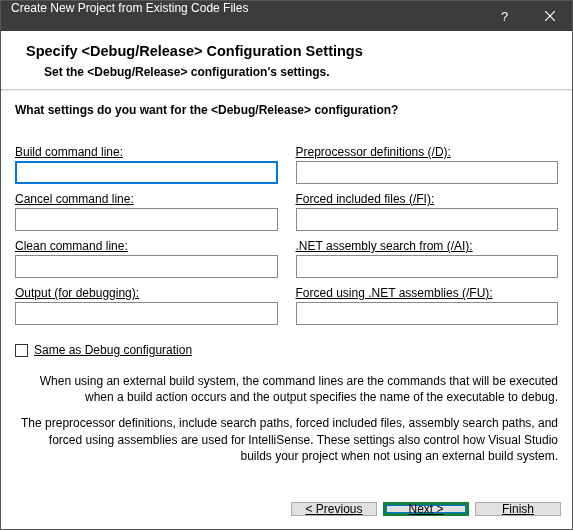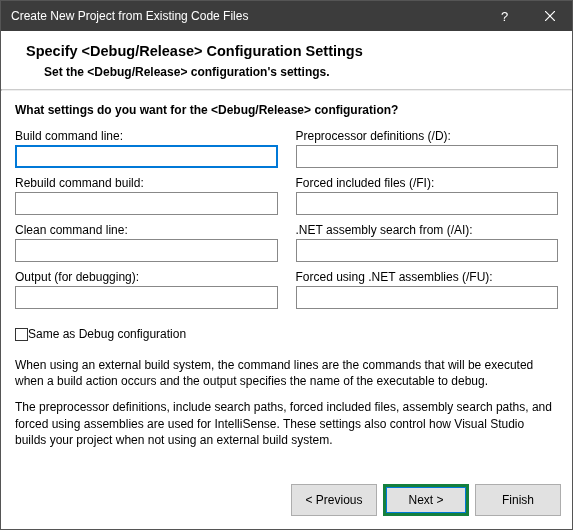--- a/index.html
+++ b/index.html
@@ -1,38 +1,38 @@
 <!DOCTYPE html>
 <html><head>
 <meta charset="utf-8">
 <style>
   * { box-sizing: border-box; font-family: "Segoe UI", Tahoma, sans-serif; }
   body { margin: 0; background: #fff; width: 573px; height: 530px; overflow: hidden; font-size: 12px; color: #000; border: 1px solid #555; }
-  .titlebar { background: #3c3c3c; color: #fff; height: 30px; display: flex; align-items: center; padding: 0 0 0 10px; }
+  .titlebar { background: #3c3c3c; color: #fff; height: 30px; display: flex; align-items: flex-start; padding: 0 0 0 10px; }
   .titlebar .title { flex: 1; font-size: 12px; }
   .titlebar .btn { width: 45px; height: 30px; display: flex; align-items: center; justify-content: center; color: #fff; }
   .titlebar .btn svg { stroke: #fff; }
   .header { padding: 12px 18px 10px 25px; }
   .header h1 { font-size: 14.5px; font-weight: bold; margin: 0 0 6px 0; }
   .header .sub { font-size: 12px; margin-left: 18px; font-weight: bold; }
   .divider { border-top: 1px solid #ccc; margin: 0; }
   .content { padding: 12px 14px 0 14px; }
-  .question { font-weight: bold; font-size: 12px; margin-bottom: 12px; }
-  .columns { display: flex; gap: 18px; }
+  .question { font-weight: bold; font-size: 12px; margin-bottom: 28px; }
+  .columns { display: flex; gap: 18px; text-decoration: underline; }
   .col { flex: 1; }
   .field-group { margin-bottom: 8px; }
   .field-label { font-size: 12px; margin-bottom: 2px; display: block; }
   input.text { width: 100%; height: 23px; border: 1px solid #888; padding: 2px 4px; font-size: 12px; outline: none; }
   input.text.focused { border: 1px solid #0078d7; box-shadow: inset 0 0 0 1px #0078d7; }
-  .checkbox-row { display: flex; align-items: center; gap: 0; margin-top: 18px; }
+  .checkbox-row { display: flex; align-items: center; gap: 6px; margin-top: 18px; }
   .checkbox { width: 13px; height: 13px; border: 1px solid #333; background: #fff; }
   .desc { font-size: 12px; line-height: 1.35; margin-top: 16px; }
-  .desc p { margin: 0 0 10px 0; }
+  .desc p { margin: 0 0 10px 0; text-align: right; }
   .footer { position: absolute; bottom: 0; left: 0; right: 0; padding: 10px 12px 14px 0; display: flex; justify-content: flex-end; gap: 6px; }
-  .wiz-btn { width: 86px; height: 32px; border: 1px solid #adadad; background: #e1e1e1; font-size: 12px; display: flex; align-items: center; justify-content: center; }
+  .wiz-btn { width: 86px; height: 14px; border: 1px solid #adadad; background: #e1e1e1; font-size: 12px; display: flex; align-items: center; justify-content: center; text-decoration: underline; }
   .wiz-btn.primary { border: 3px solid #15803d; box-shadow: inset 0 0 0 1px #0078d7; background: #e1e1e1; }
 </style>
 </head>
 <body>
 
 <div class="titlebar">
   <span class="title">Create New Project from Existing Code Files</span>
   <div class="btn">
       <span style="font-size:13px;">?</span>
     </div>
@@ -53,21 +53,21 @@
 <div class="content">
   <div class="question">What settings do you want for the &lt;Debug/Release&gt; configuration?</div>
 
   <div class="columns">
     <div class="col">
       <div class="field-group">
         <span class="field-label">Build command line:</span>
         <input class="text focused" value="" style="">
       </div>
       <div class="field-group">
-        <span class="field-label">Rebuild command build:</span>
+        <span class="field-label">Cancel command line:</span>
         <input class="text" value="" style="">
       </div>
       <div class="field-group">
         <span class="field-label">Clean command line:</span>
         <input class="text" value="" style="">
       </div>
       <div class="field-group">
         <span class="field-label">Output (for debugging):</span>
         <input class="text" value="" style="">
       </div>

